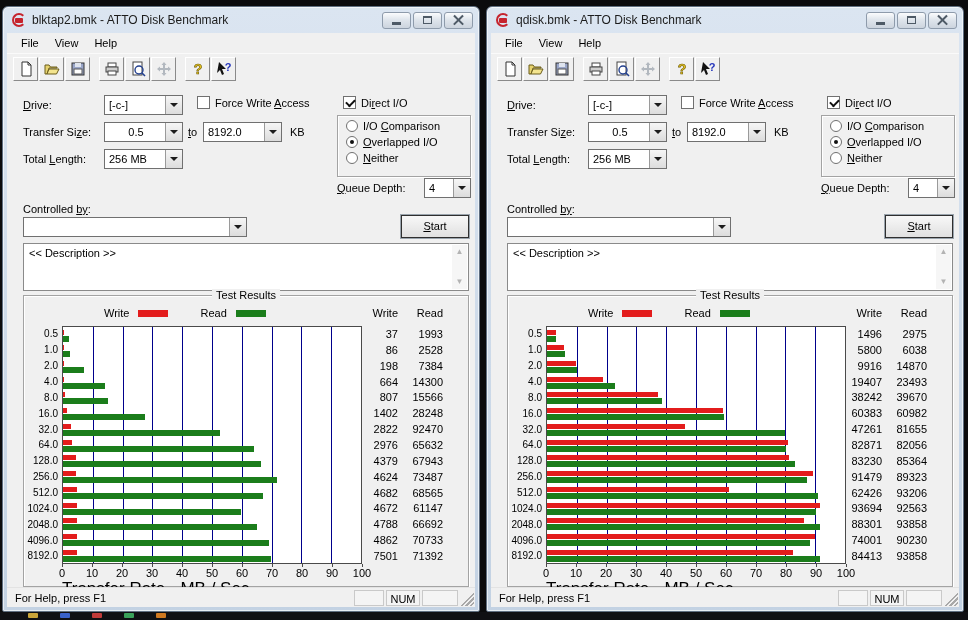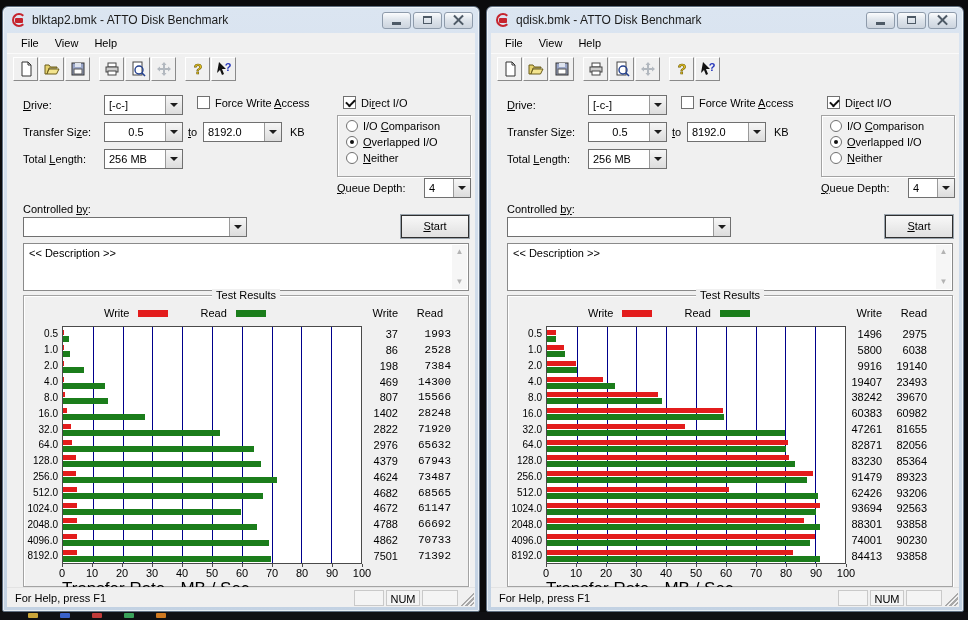--- a/index.html
+++ b/index.html
@@ -389,41 +389,41 @@
               <span class="xtick-lbl" style="left: 308px; top: 271px;">90</span>
               <span class="xtick-mark" style="left: 338px; top: 268px;"></span>
               <span class="xtick-lbl" style="left: 338px; top: 271px;">100</span>
             </div>
           <span class="axis-title" style="left:38px; top:283px; width:300px;">Transfer Rate - MB / Sec</span>
 
           <div class="vals col-w" style="right:70px; top:30px; height:238px;">
               <span>37</span>
               <span>86</span>
               <span>198</span>
-              <span>469</span>
+              <span>664</span>
               <span>807</span>
               <span>1402</span>
               <span>2822</span>
               <span>2976</span>
               <span>4379</span>
               <span>4624</span>
               <span>4682</span>
               <span>4672</span>
               <span>4788</span>
               <span>4862</span>
               <span>7501</span>
             </div>
-          <div class="vals col-r" style="right:17px; top:30px; height:238px;font-family:Liberation Mono, monospace;">
+          <div class="vals col-r" style="right:25px; top:30px; height:238px;">
               <span>1993</span>
               <span>2528</span>
               <span>7384</span>
               <span>14300</span>
               <span>15566</span>
               <span>28248</span>
-              <span>71920</span>
+              <span>92470</span>
               <span>65632</span>
               <span>67943</span>
               <span>73487</span>
               <span>68565</span>
               <span>61147</span>
               <span>66692</span>
               <span>70733</span>
               <span>71392</span>
             </div>
         </div>
@@ -751,21 +751,21 @@
               <span>91479</span>
               <span>62426</span>
               <span>93694</span>
               <span>88301</span>
               <span>74001</span>
               <span>84413</span>
             </div>
           <div class="vals col-r" style="right:25px; top:30px; height:238px;">
               <span>2975</span>
               <span>6038</span>
-              <span>19140</span>
+              <span>14870</span>
               <span>23493</span>
               <span>39670</span>
               <span>60982</span>
               <span>81655</span>
               <span>82056</span>
               <span>85364</span>
               <span>89323</span>
               <span>93206</span>
               <span>92563</span>
               <span>93858</span>

